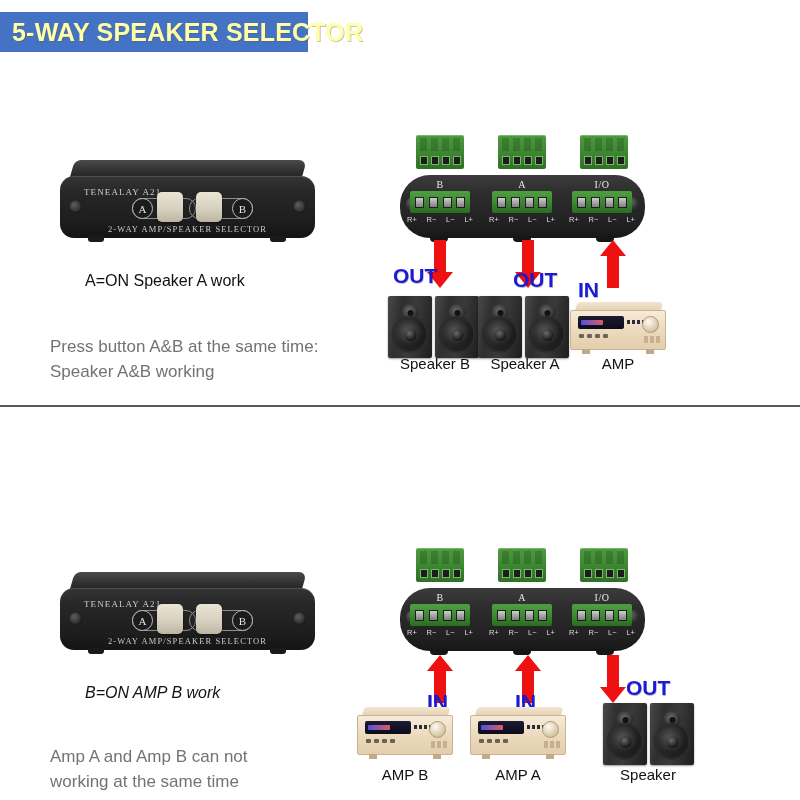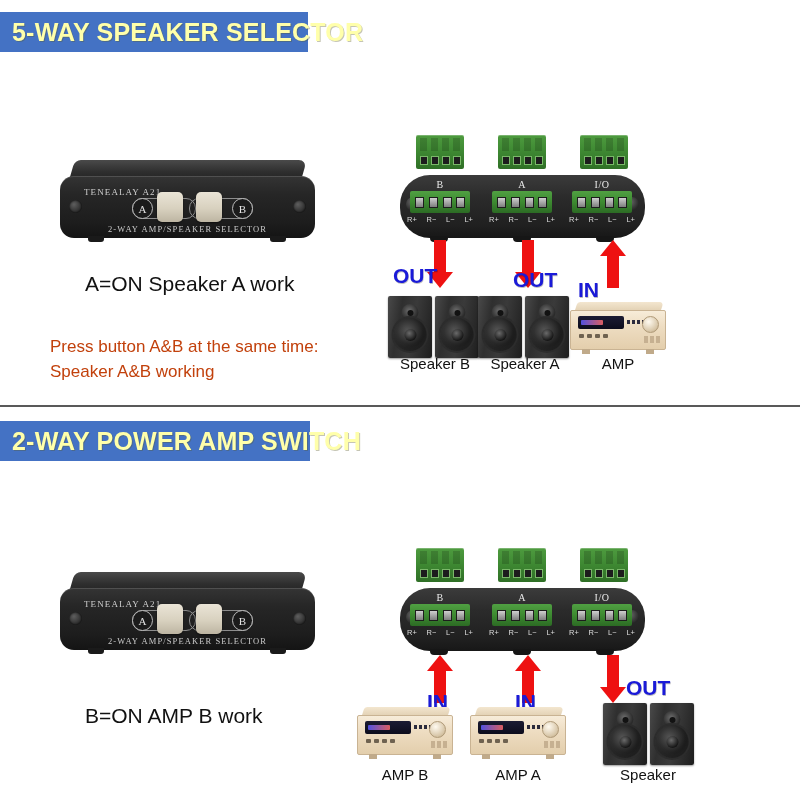--- a/index.html
+++ b/index.html
@@ -233,25 +233,25 @@
   .amp-btns i{width:5px;height:4px;background:#6f6250;display:block;border-radius:1px;}
   .amp-foot{position:absolute;top:47px;width:8px;height:5px;background:#c0aa8a;}
 
   
   .caption{
     position:absolute;text-align:center;
     color:#111;font-size:15px;font-family:"Liberation Sans",sans-serif;
     white-space:nowrap;
   }
   .note-black{
-    position:absolute;color:#111;font-size:21px;white-space:nowrap;
+    position:absolute;color:#111;font-size:16px;white-space:nowrap;
     font-family:"Liberation Sans",sans-serif;
   }
   .note-red{
-    position:absolute;color:#c2410c;font-size:17px;
+    position:absolute;color:#737373;font-size:17px;
     font-family:"Liberation Sans",sans-serif;line-height:25px;
   }
 </style>
 </head>
 <body>
 
 <div class="page">
 
   <div class="banner" id="banner-1">
     <span class="banner-text">5-WAY SPEAKER SELECTOR</span>
@@ -423,23 +423,20 @@
   <div class="caption" style="left:383px;top:355px;width:104px;">Speaker B</div>
   <div class="caption" style="left:473px;top:355px;width:104px;">Speaker A</div>
   <div class="caption" style="left:566px;top:355px;width:104px;">AMP</div>
 
   <div class="note-black" style="left:85px;top:272px;">A=ON Speaker A work</div>
   <div class="note-red" style="left:50px;top:334px;white-space:pre;">Press button A&amp;B at the same time:
 Speaker A&amp;B working</div>
 
   <div class="divider"></div>
 
-  <div class="banner" id="banner-2">
-    <span class="banner-text">2-WAY POWER AMP SWITCH</span>
-  </div>
 
   <div class="device-front" style="left:60px;top:572px;">
     <div class="df-top"></div>
     <div class="df-body"></div>
     <div class="df-screw left"></div>
     <div class="df-screw right"></div>
     <div class="df-brand">TENEALAY  A21</div>
     <div class="df-oval a"></div>
     <div class="df-oval b"></div>
     <div class="df-letter a">A</div>
@@ -609,15 +606,17 @@
     <div class="spk">
         <div class="tweeter"></div>
         <div class="woofer"></div>
       </div>
   </div>
 
   <div class="caption" style="left:355px;top:766px;width:100px;">AMP B</div>
   <div class="caption" style="left:468px;top:766px;width:100px;">AMP A</div>
   <div class="caption" style="left:598px;top:766px;width:100px;">Speaker</div>
 
-  <div class="note-black" style="left:85px;top:704px;">B=ON AMP B work</div>
+  <div class="note-black" style="left:85px;top:684px;font-style:italic;">B=ON AMP B work</div>
+  <div class="note-red" style="left:50px;top:744px;white-space:pre;">Amp A and Amp B can not
+working at the same time</div>
 
 </div>
 
 </body></html>

